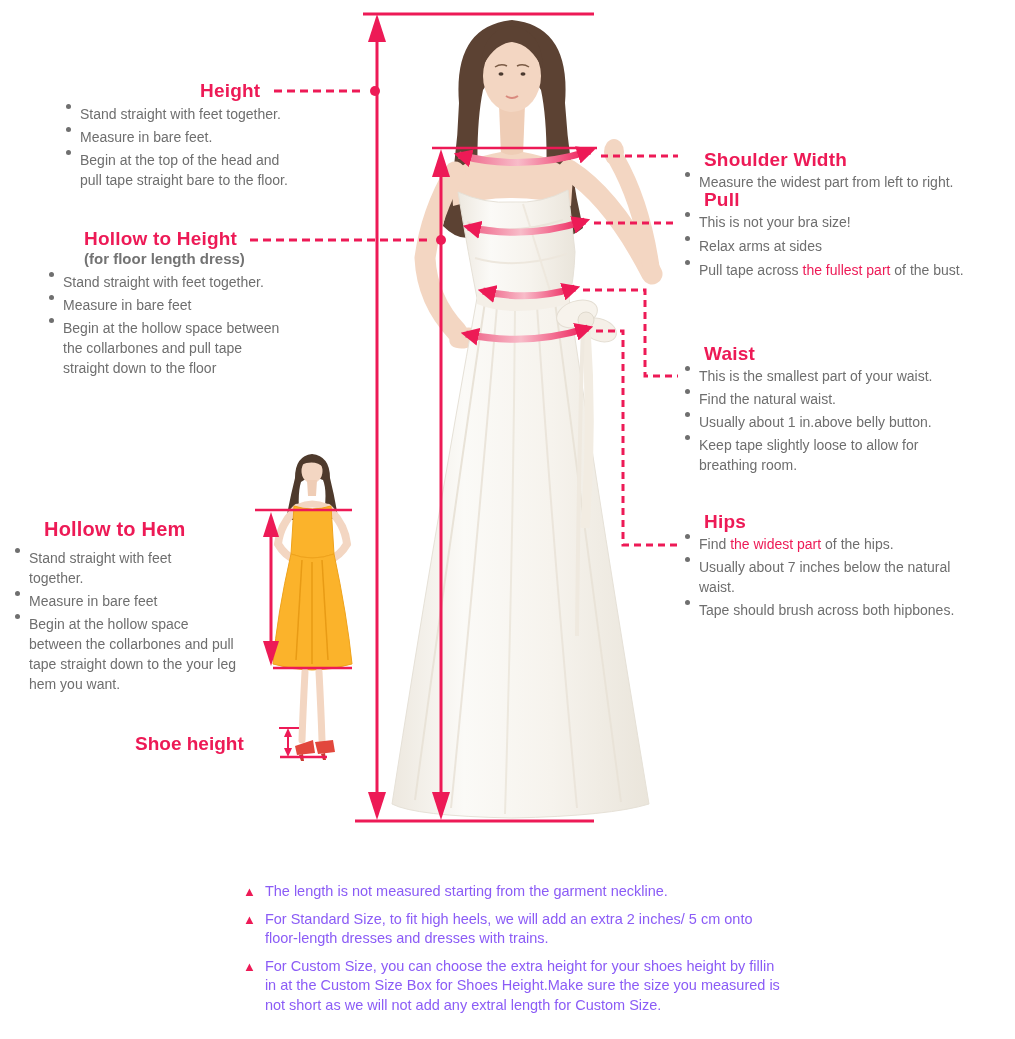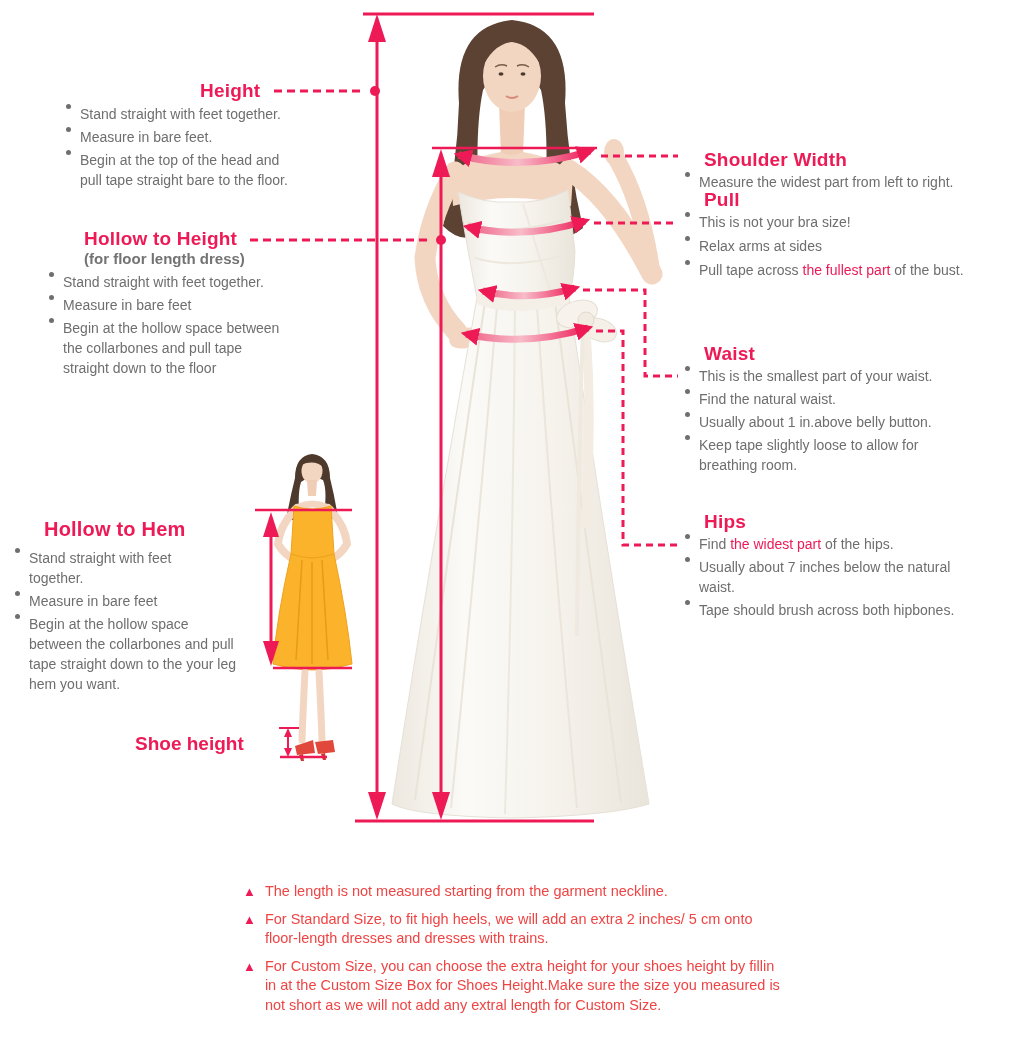--- a/index.html
+++ b/index.html
@@ -35,21 +35,21 @@
   #sec-bust{left:678px;top:190px;width:337px;}
   #sec-waist{left:678px;top:344px;width:337px;}
   #sec-hips{left:678px;top:512px;width:337px;}
   .rsec h3{margin-left:26px;}
   .rsec li{padding-left:7px;}
   #shoe-label{position:absolute;left:135px;top:733px;font-size:19px;font-weight:bold;color:#ED1A56;}
   
   #notes{position:absolute;left:243px;top:882px;width:640px;}
   .note{display:flex;align-items:flex-start;gap:9px;margin-bottom:8px;}
   .tri{color:#ED1A56;font-size:13px;line-height:19px;flex-shrink:0;}
-  .ntext{font-size:14.5px;line-height:19.5px;color:#ef4444;white-space:pre-line;}
+  .ntext{font-size:14.5px;line-height:19.5px;color:#8b5cf6;white-space:pre-line;}
 </style>
 </head>
 <body>
 
 <div id="stage">
 
   <svg class="layer" style="left:355px;top:8px;" width="310" height="815" viewBox="0 0 310 815" aria-hidden="true">
     <defs>
       <linearGradient id="dressShade" x1="0" y1="0" x2="1" y2="0">
         <stop offset="0" stop-color="#EDE8DF"></stop>

